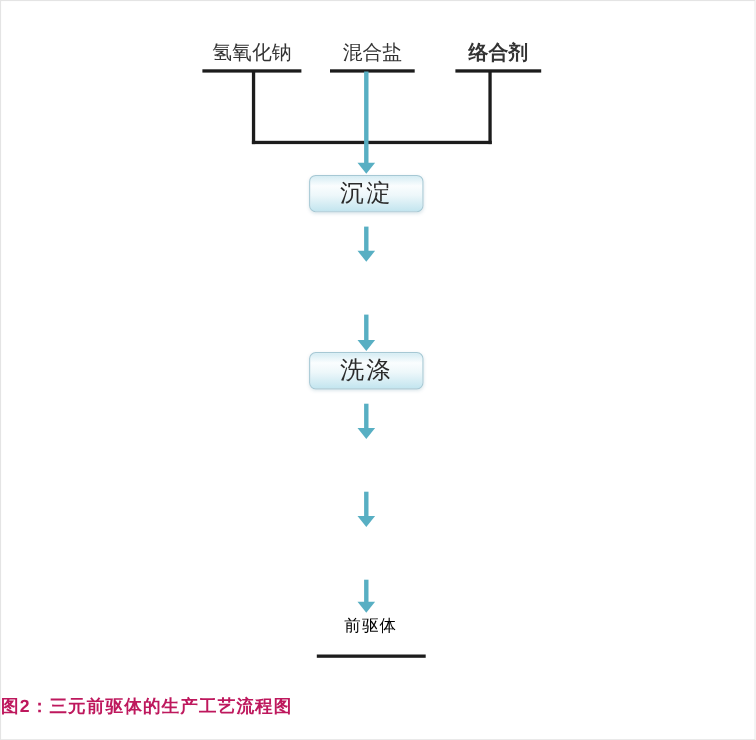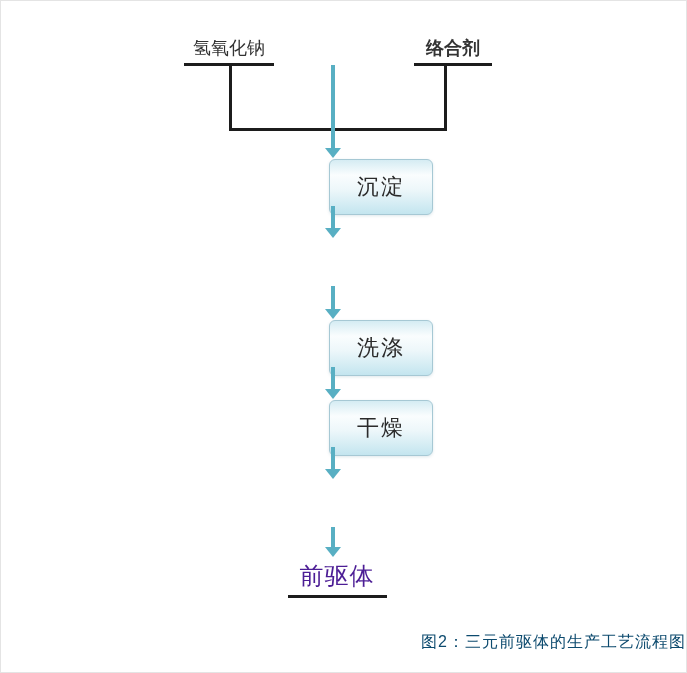--- a/index.html
+++ b/index.html
@@ -54,59 +54,59 @@
   .arrow-feed { top: 64px;  height: 93px; }
   .arrow-1    { top: 205px; height: 32px; }
   .arrow-2    { top: 285px; height: 33px; }
   .arrow-3    { top: 366px; height: 32px; }
   .arrow-4    { top: 446px; height: 32px; }
   .arrow-5    { top: 526px; height: 30px; }
 
   
   .step-box {
     position: absolute;
-    left: 280px; width: 104px; height: 56px;
+    left: 280px; width: 104px; height: 34px;
     box-sizing: border-box;
     border: 1px solid var(--box-border);
     border-radius: 6px;
     background: linear-gradient(180deg, #d5ecf3 0%, #fafdfe 28%, #edf7fa 55%, #c3e5ef 100%);
     box-shadow: 0 1px 3px rgba(70,130,150,0.18);
     display: flex; align-items: center; justify-content: center;
     font-size: 22px; color: #2b2b2b; letter-spacing: 2px;
     z-index: 1;
-    margin-left: 48px;
   }
   .step-1 { top: 158px; }
   .step-2 { top: 238px; }
   .step-3 { top: 319px; }
   .step-4 { top: 399px; }
   .step-5 { top: 479px; }
 
   .output-label {
     position: absolute; left: 280px; width: 112px; top: 559px;
-    text-align: center; font-size: 24px; color: #4c1d95;
+    text-align: center; font-size: 15px; color: #000000;
     letter-spacing: 1px; white-space: nowrap;
   }
   .output-underline {
     position: absolute; left: 287px; width: 99px; top: 594px; height: 3px;
     background: var(--line-color);
   }
 
   .caption {
     position: absolute; left: 0; right: 0; top: 631px;
-    text-align: right; font-size: 16px; font-weight: normal; color: #0c4a6e;
+    text-align: left; font-size: 16px; font-weight: bold; color: #be185d;
     letter-spacing: 1px;
   }
 </style>
 </head>
 <body>
 
 <div class="canvas">
 
   <div class="src-label src-naoh">氢氧化钠</div>
+  <div class="src-label src-salt">混合盐</div>
   <div class="src-label src-agent">络合剂</div>
 
   <div class="vline vline-left"></div>
   <div class="vline vline-right"></div>
   <div class="hline-merge"></div>
 
   <div class="flow-arrow arrow-feed">
     <div class="shaft"></div>
     <div class="head"></div>
   </div>
@@ -126,20 +126,19 @@
     <div class="shaft"></div>
     <div class="head"></div>
   </div>
   <div class="flow-arrow arrow-5">
     <div class="shaft"></div>
     <div class="head"></div>
   </div>
 
   <div class="step-box step-1">沉淀</div>
   <div class="step-box step-3">洗涤</div>
-  <div class="step-box step-4">干燥</div>
 
   <div class="output-label">前驱体</div>
   <div class="output-underline"></div>
 
   <div class="caption">图2：三元前驱体的生产工艺流程图</div>
 
 </div>
 
 </body></html>

